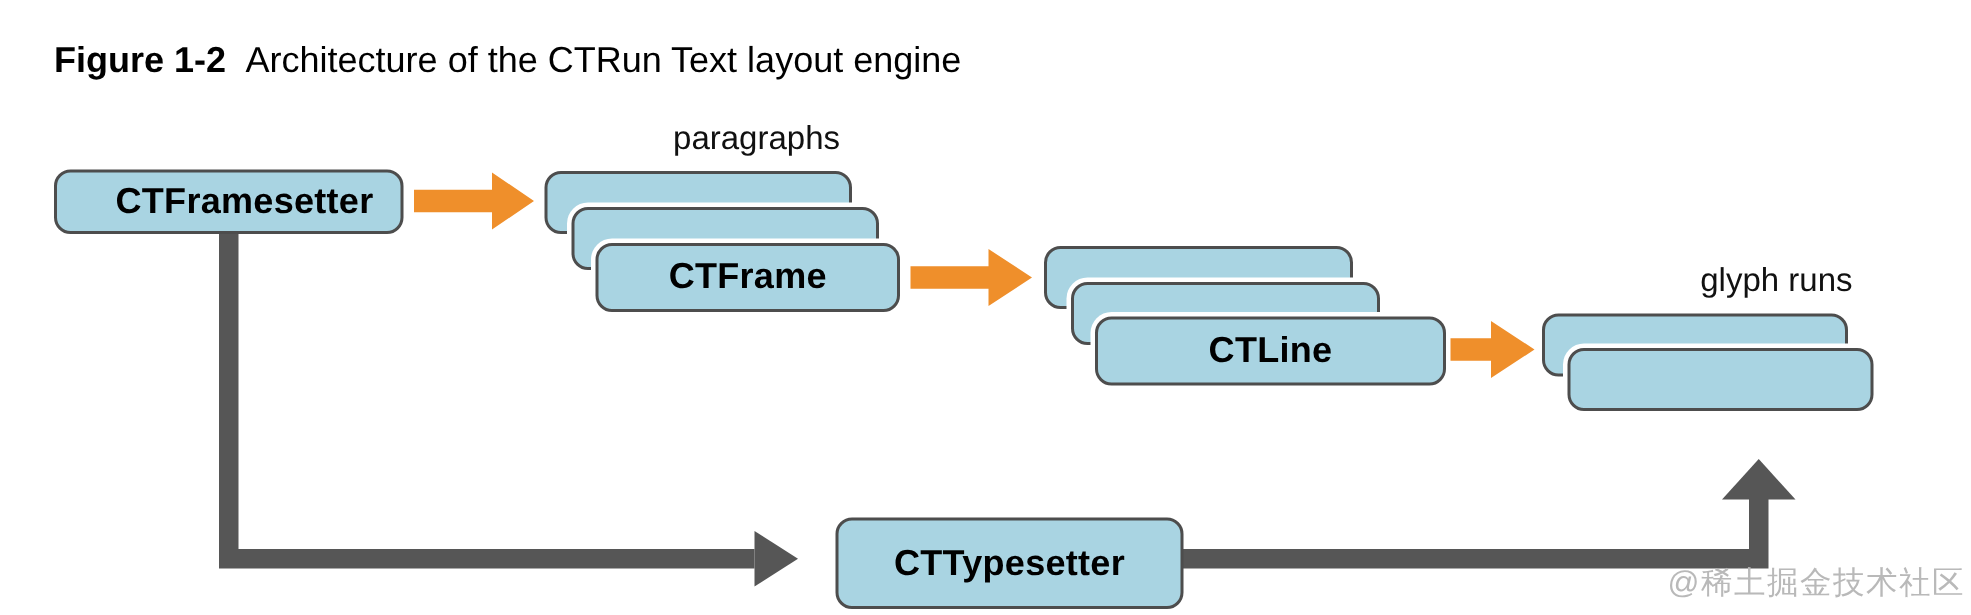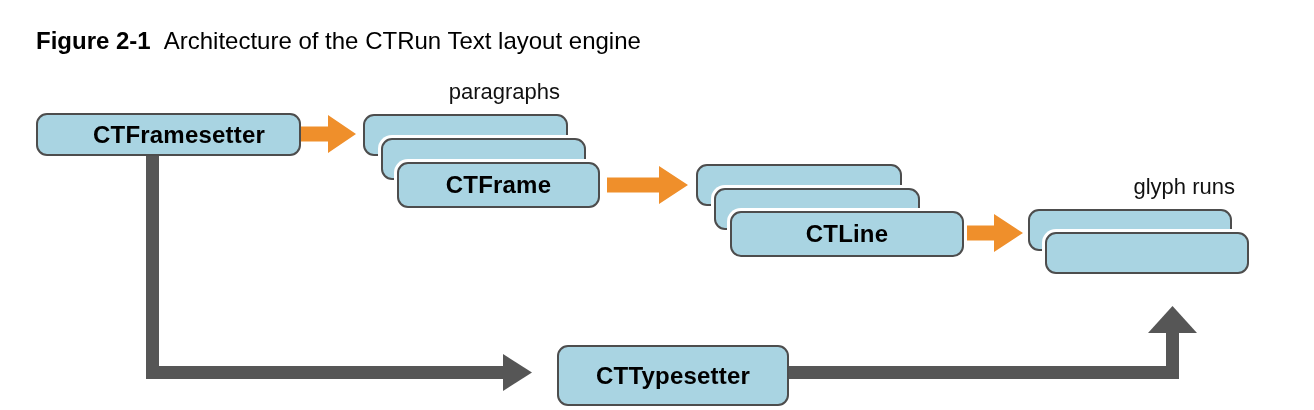--- a/index.html
+++ b/index.html
@@ -61,21 +61,21 @@
   .watermark {
     position: absolute;
     right: 4px;
     bottom: 8px;
     font-size: 21px;
     color: var(--watermark-gray);
     letter-spacing: 1px;
   }
 
   
-  .n-framesetter { left: 36px;  top: 113px; width: 265px; height: 43px; padding-left: 21px; }
+  .n-framesetter { left: 36px;  top: 113px; width: 233px; height: 43px; padding-left: 21px; }
   .s1-back  { left: 363px; top: 114px; width: 205px; height: 42px; }
   .s1-mid   { left: 381px; top: 138px; width: 205px; height: 42px; }
   .s1-front { left: 397px; top: 162px; width: 203px; height: 46px; }
   .s2-back  { left: 696px; top: 164px; width: 206px; height: 42px; }
   .s2-mid   { left: 714px; top: 188px; width: 206px; height: 42px; }
   .s2-front { left: 730px; top: 211px; width: 234px; height: 46px; }
   .s3-back  { left: 1028px; top: 209px; width: 204px; height: 42px; }
   .s3-mid   { left: 1045px; top: 232px; width: 204px; height: 42px; }
   .s3-front { left: 1061px; top: 255px; width: 204px; height: 46px; }
   .n-typesetter { left: 557px; top: 345px; width: 232px; height: 61px; }
@@ -83,21 +83,21 @@
   .lbl-paragraphs { left: 360px;  top: 79px; }
   .lbl-lines      { left: 700px;  top: 128px; }
   .lbl-glyphruns  { left: 1035px; top: 174px; }
 </style>
 </head>
 <body>
 
 <div class="canvas">
 
   <div class="figure-title">
-    <span class="fig-label">Figure 2-1</span><span>Architecture of the CTRun Text layout engine</span>
+    <span class="fig-label">Figure 1-2</span><span>Architecture of the CTRun Text layout engine</span>
   </div>
 
   <svg class="arrow-layer" width="1314" height="410" viewBox="0 0 1314 410" xmlns="http://www.w3.org/2000/svg">
 
     <path d="M152.5 152 L152.5 372.5 L503 372.5" fill="none" stroke="#565656" stroke-width="13"></path>
     <polygon points="503,354 503,391 532,372.5" fill="#565656"></polygon>
 
     <path d="M764 372.5 L1172.5 372.5 L1172.5 330" fill="none" stroke="#565656" stroke-width="13"></path>
     <polygon points="1148,333 1197,333 1172.5,306" fill="#565656"></polygon>
 
@@ -116,14 +116,15 @@
   <div class="node stacked s1-mid"></div>
   <div class="node stacked s1-front">CTFrame</div>
 
   <div class="node stacked s2-back"></div>
   <div class="node stacked s2-mid"></div>
   <div class="node stacked s2-front">CTLine</div>
 
   <div class="node stacked s3-back"></div>
   <div class="node stacked s3-mid"></div>
 
+  <div class="watermark">@稀土掘金技术社区</div>
 
 </div>
 
 </body></html>

